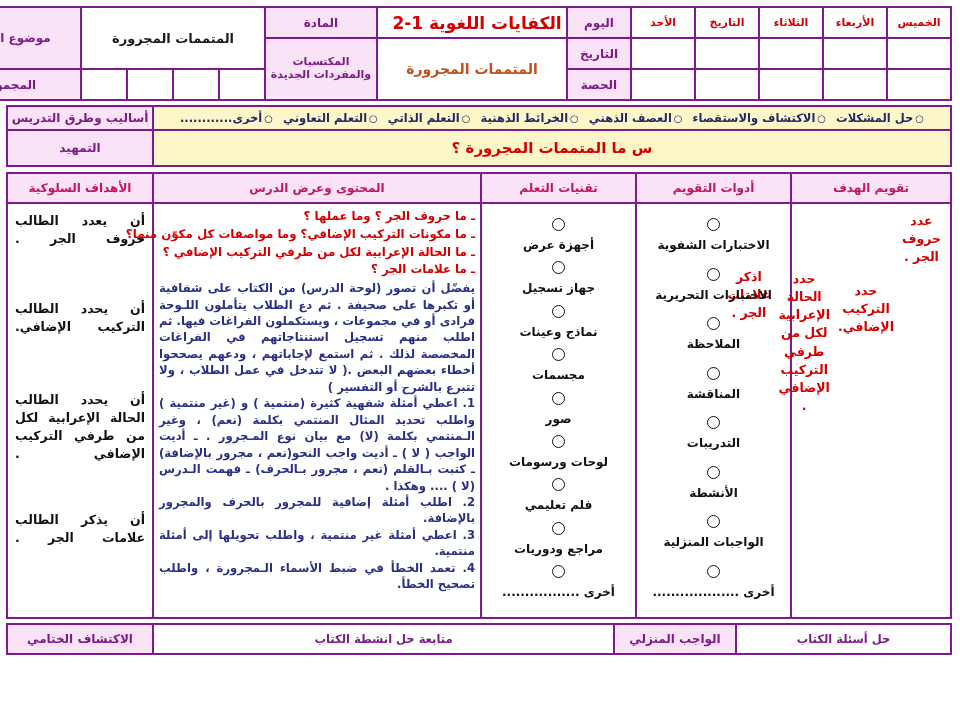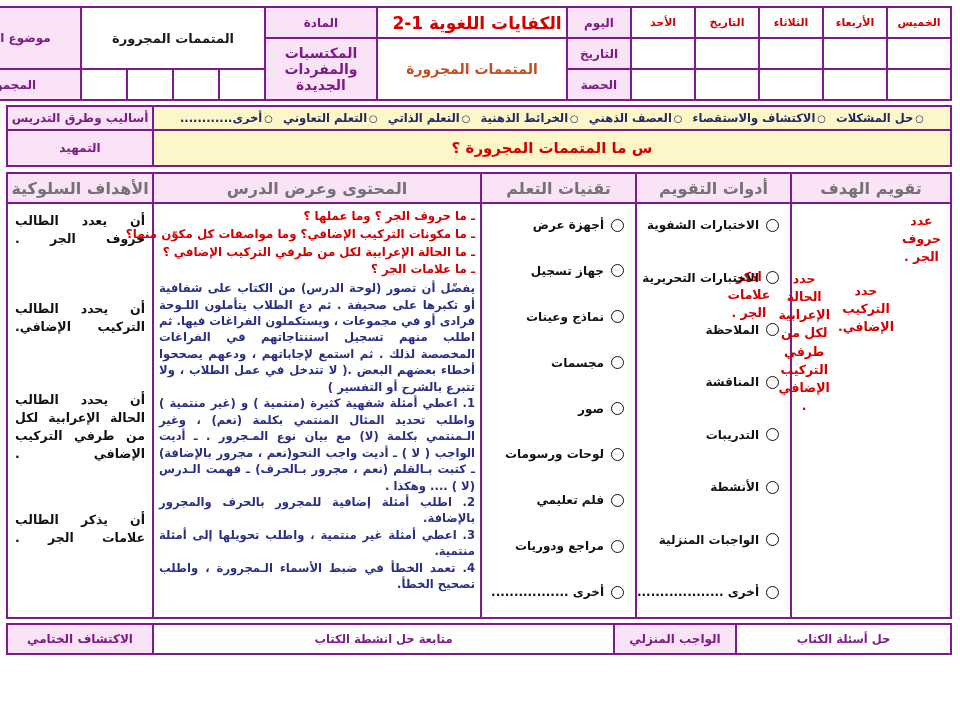--- a/index.html
+++ b/index.html
@@ -39,21 +39,21 @@
     background: #ffffff;
     font-weight: bold;
   }
 
   .lbl {            
     background: #FBE3F7;
     color: #7D1A8C;
     font-size: 12px;
     letter-spacing: 0;
   }
-  .lbl-sm { font-size: 14px; line-height: 1.15; }
+  .lbl-sm { font-size: 11px; line-height: 1.15; }
 
   .white { background: #ffffff; color: #1a1a1a; font-size: 13px; }
   .redbig{ color: #D40000; font-size: 17px; font-weight: bold; padding-left: 12px; }
   .orange{ color: #C24E1B; font-size: 14px; }
 
   
   .top { margin-bottom: 4px; }
   .top td { height: 27px; }
   .day-cell { font-size: 11px; color: #D40000; }
 
@@ -82,22 +82,22 @@
     content: "\25CB";
     font-size: 10px;
     margin-left: 2px;
     color: #1F2A66;
   }
 
   
   .main-tbl { margin-bottom: 4px; }
   .main-tbl th {
     background: #FBE3F7;
-    color: #737373;
-    font-size: 16px;
+    color: #be185d;
+    font-size: 12px;
     height: 26px;
   }
   .main-tbl td.body-cell {
     vertical-align: top;
     height: 405px;
     padding: 4px 5px;
   }
 
   
   .obj-list { display: flex; flex-direction: column; height: 100%; }
@@ -145,20 +145,21 @@
     padding: 10px 6px 14px 6px;
     box-sizing: border-box;
   }
   .ring-item {
     display: flex;
     align-items: center;
     justify-content: flex-start;
     gap: 7px;
     font-size: 12px;
     color: #111;
+    flex-direction: column;
   }
   .ring-item .circle {
     flex: 0 0 auto;
     width: 11px;
     height: 11px;
     border: 1.6px solid #111;
     border-radius: 50%;
     display: inline-block;
   }
   .ring-item .txt { white-space: nowrap; }

